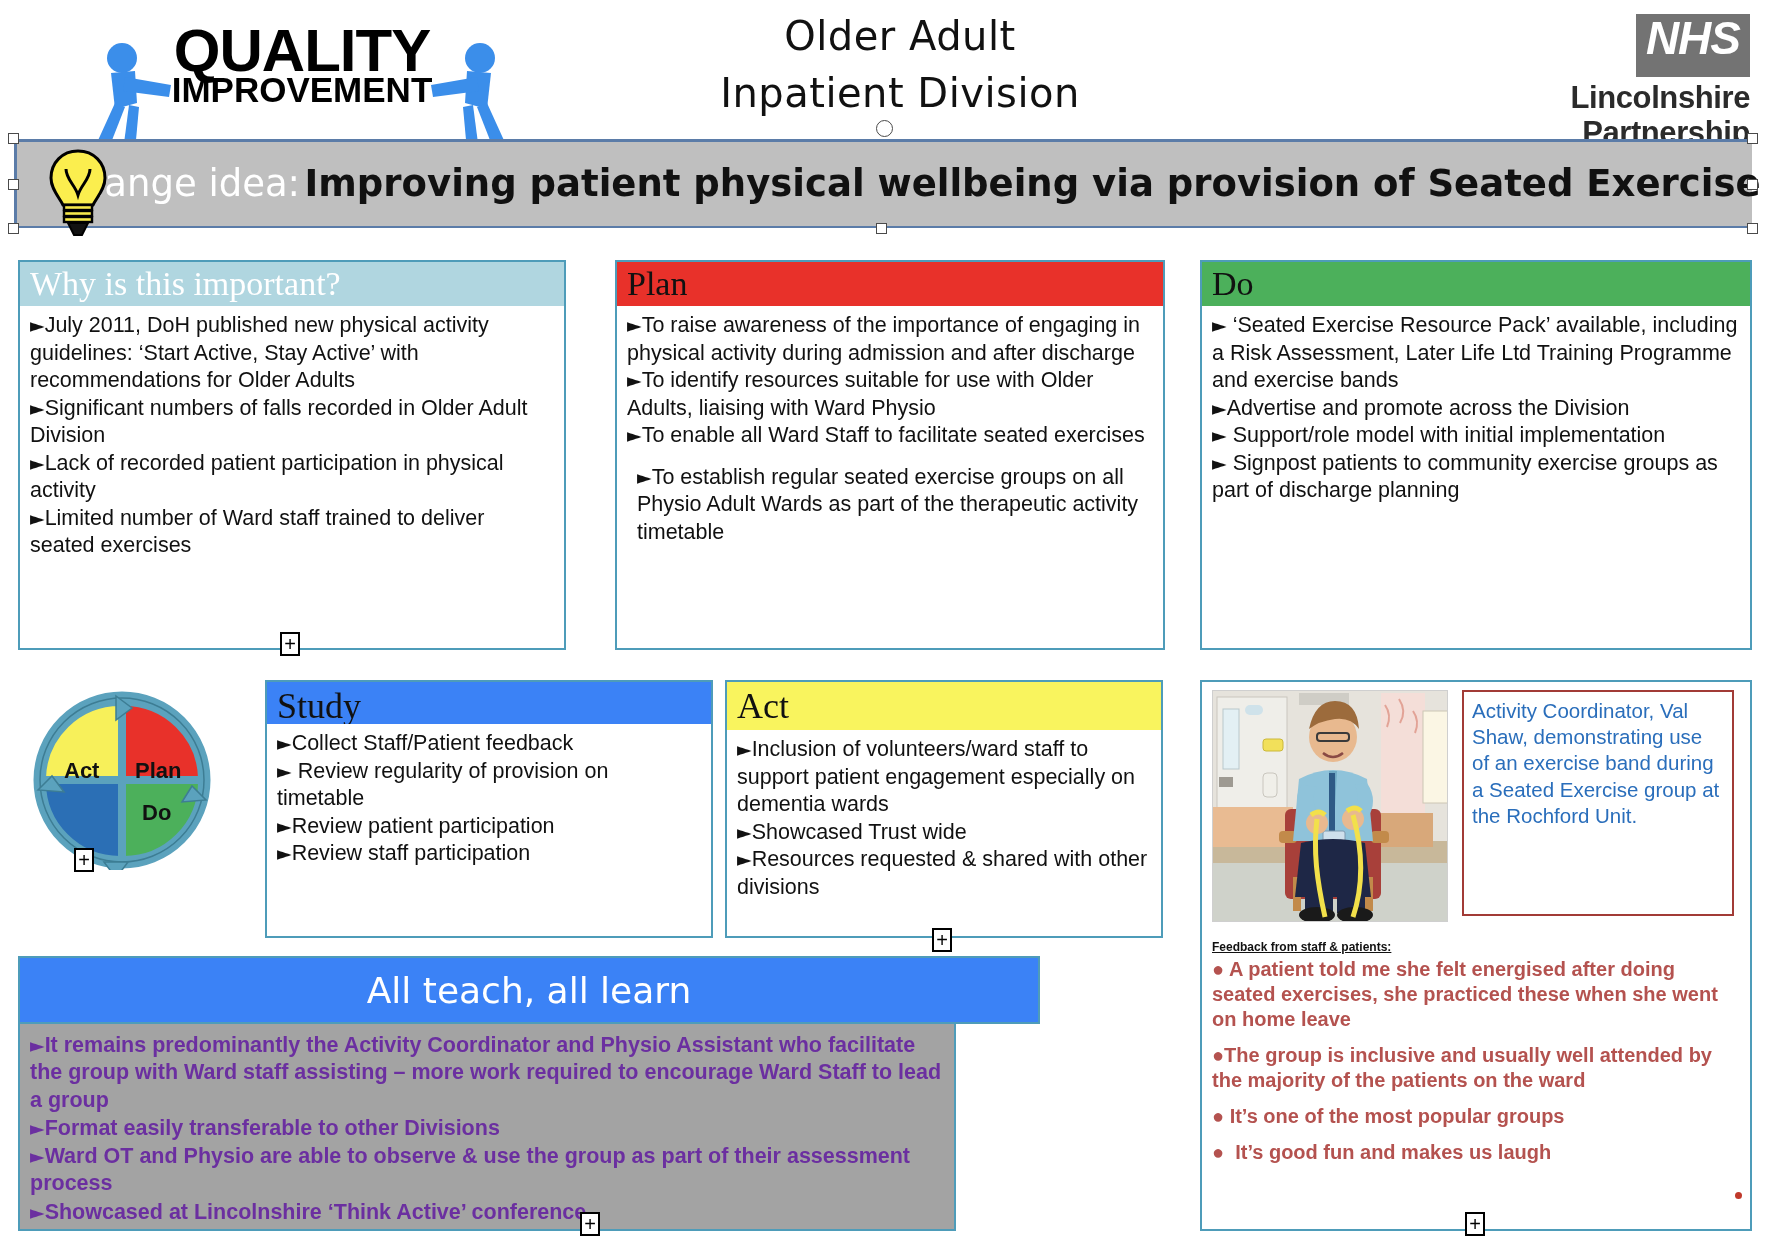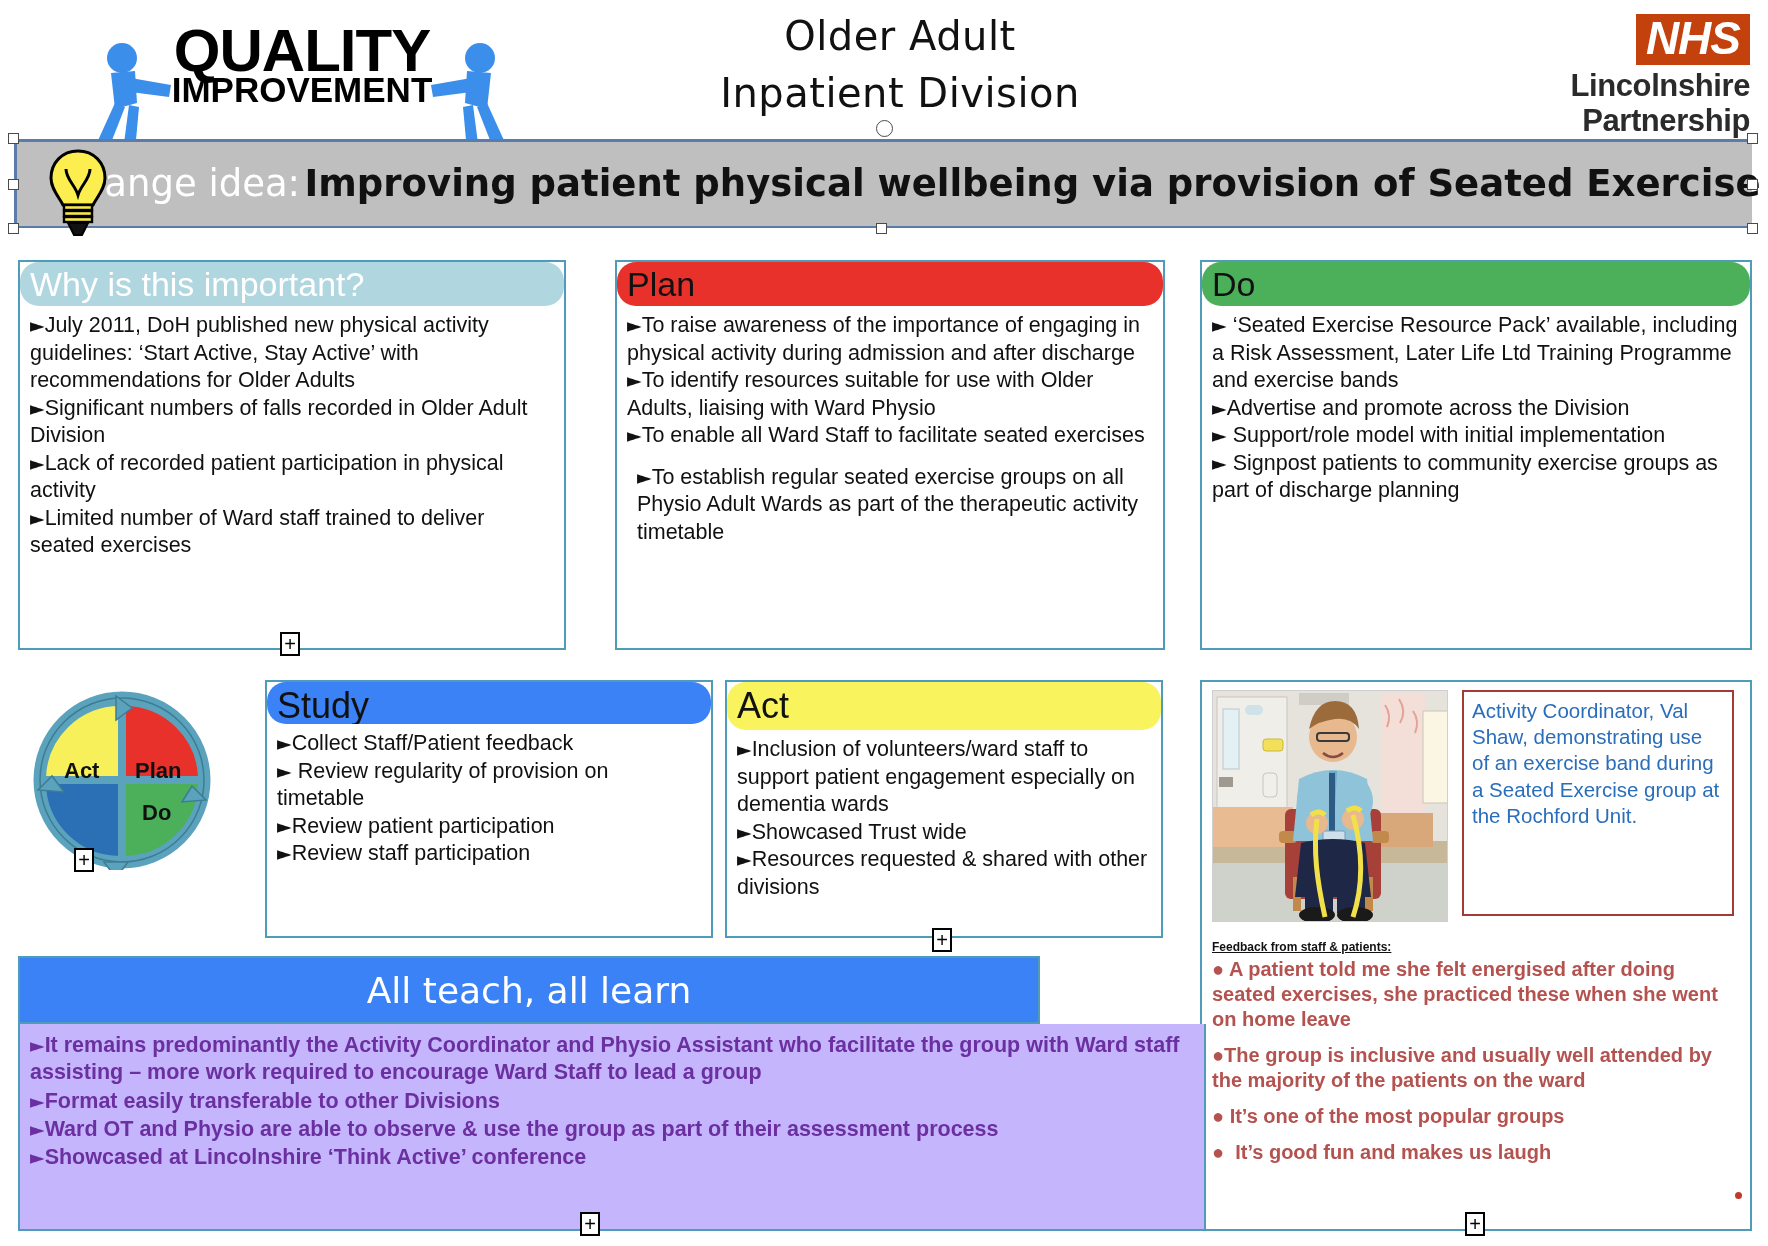--- a/index.html
+++ b/index.html
@@ -45,24 +45,24 @@
     font-family: "DejaVu Sans", sans-serif;
     font-size: 40px; color: #111; line-height: 1.42; font-weight: 400;
     letter-spacing: 0.5px;
   }
   .header-title .l2 { display:block; }
 
   .nhs-logo {
     position: absolute; right: 18px; top: 14px; width: 330px; text-align: right;
   }
   .nhs-box {
-    display: inline-block; background: #c2410c; color: #fff;
+    display: inline-block; background: #737373; color: #fff;
     font-family: "Liberation Sans", sans-serif;
     font-weight: bold; font-size: 46px; letter-spacing: -1px;
-    padding: 1px 10px 4px 10px; line-height: 1.0;
+    padding: 1px 10px 16px 10px; line-height: 1.0;
     font-style: italic;
   }
   .nhs-line1 {
     display: block; color: #2b2b2b; font-weight: bold; font-size: 31px;
     line-height: 1.12; margin-top: 4px; letter-spacing: -0.4px;
   }
   .nhs-line2 {
     display: block; color: #2a6ebb; font-weight: bold; font-size: 21px;
     line-height: 1.2; margin-top: 1px;
   }
@@ -97,26 +97,25 @@
   .rot-handle { position:absolute; width: 17px; height: 17px; border-radius: 50%;
                 background:#fff; border: 1.5px solid #4a4a4a; }
 
   
   .panel {
     position: absolute;
     background: #ffffff;
     border: 2px solid #4e9cb9;
   }
   .panel-head {
-    font-family: Liberation Sans, sans-serif;
+    font-family: Liberation Serif, serif;
     padding: 1px 10px 0 10px;
     line-height: 1.12;
     white-space: nowrap;
     overflow: hidden;
-    border-radius: 19px;
   }
   .panel-body {
     padding: 6px 10px 6px 10px;
     font-family: "Liberation Sans", sans-serif;
     font-size: 21.5px;
     color: #111;
     line-height: 1.28;
   }
   .panel-body p { margin: 0 0 0 0; }
   .arr { font-family: "DejaVu Sans", sans-serif; font-size: 19px; }
@@ -173,22 +172,22 @@
   #allteach-head {
     position: absolute; left: 0; top: 0; width: 1022px; height: 68px;
     background: #3b82f6; border: 2px solid #4e9cb9;
     text-align: center;
   }
   #allteach-head span {
     font-family: "DejaVu Sans", sans-serif;
     font-size: 36px; color: #ffffff; line-height: 66px; display:block;
   }
   #allteach-body {
-    position: absolute; left: 0; top: 68px; width: 1188px; height: 207px;
-    background: #c4b5fd; border: 2px solid #4e9cb9; border-top: none;
+    position: absolute; left: 0; top: 68px; width: 938px; height: 207px;
+    background: #a3a3a3; border: 2px solid #4e9cb9; border-top: none;
     padding: 8px 10px 0 10px;
   }
   .at-item {
     font-family: "Liberation Sans", sans-serif;
     font-size: 21.5px; font-weight: bold; color: #6b2fa0; line-height: 1.27;
     margin-bottom: 1px;
   }
   .red-dot { position:absolute; right: 12px; bottom: 26px; width: 7px; height: 7px;
              border-radius: 50%; background: #c0392b; }
 </style>

